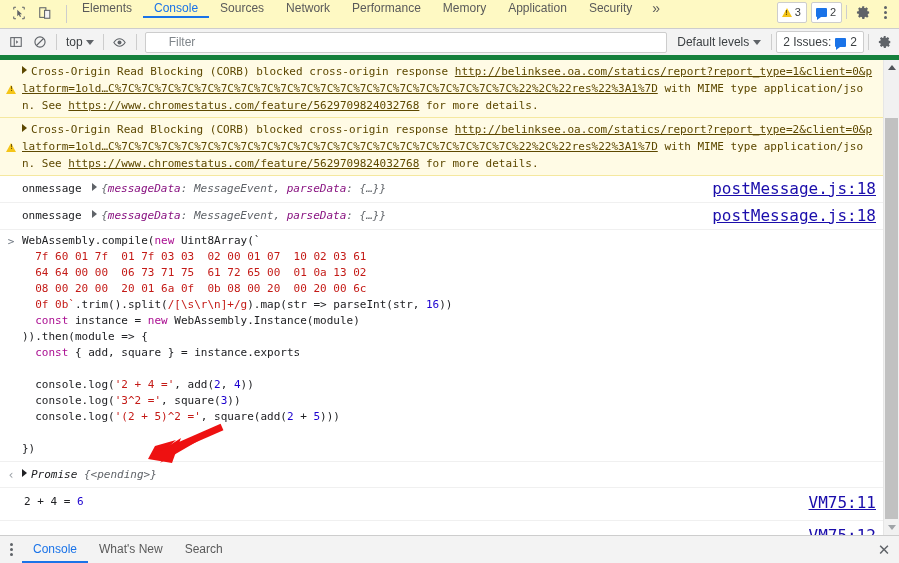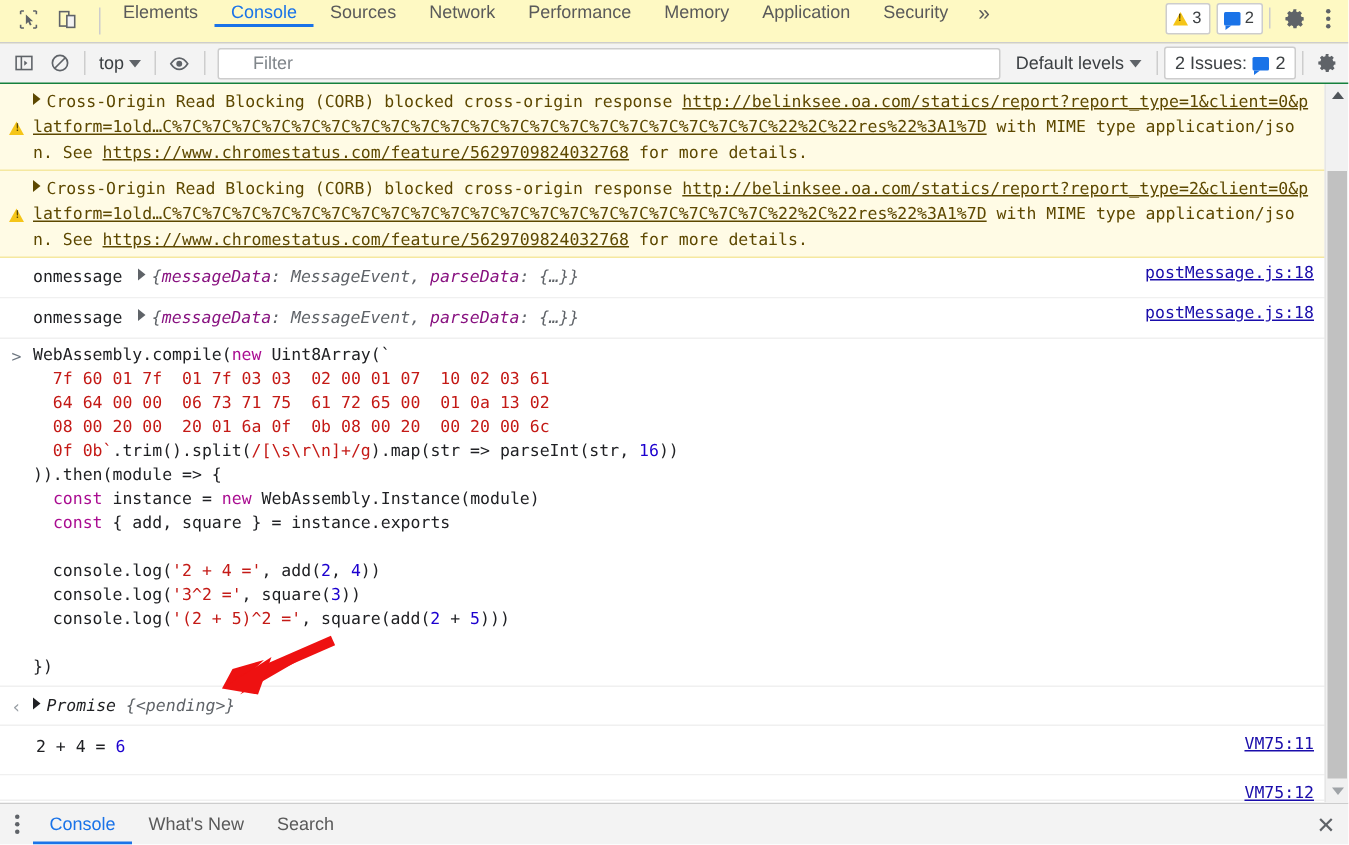--- a/index.html
+++ b/index.html
@@ -143,21 +143,21 @@
     cursor: pointer;
   }
   .kebab i { width: 3px; height: 3px; background: #5f6368; border-radius: 50%; display:block;}
 
   
   .filterbar {
     height: 26px;
     min-height: 26px;
     display: flex;
     align-items: center;
-    border-bottom: 1px solid #15803d;
+    border-bottom: 5px solid #15803d;
     background: #f3f3f3;
     padding: 0 2px 0 4px;
   }
   .fb-btn {
     width: 24px; height: 24px;
     display: flex; align-items: center; justify-content: center;
     cursor: pointer;
   }
   .ctx-select {
     display: flex; align-items: center;
@@ -278,21 +278,21 @@
     align-items: flex-start;
   }
   .row.log .content { color: #202124; }
   .srclink {
     position: absolute;
     right: 8px;
     top: 3px;
     color: #1a0dab;
     text-decoration: underline;
     font-family: "DejaVu Sans Mono", monospace;
-    font-size: 11px;
+    font-size: 16px;
     cursor: pointer;
     white-space: nowrap;
   }
   .objpreview {
     color: #5f6368;
     font-style: italic;
   }
   .objpreview .k { color: #881280; font-style: italic; }
 
   
@@ -604,22 +604,22 @@
       <div class="row input">
         <div class="gutter">
           <span class="prompt-arrow">&gt;</span>
         </div>
         <div class="content" style="padding-left:0;">
           <div class="code">WebAssembly.compile(<span class="kw">new</span> Uint8Array(`</div>
           <div class="code hex" style="color:#c41a16;">  7f 60 01 7f  01 7f 03 03  02 00 01 07  10 02 03 61</div>
           <div class="code hex" style="color:#c41a16;">  64 64 00 00  06 73 71 75  61 72 65 00  01 0a 13 02</div>
           <div class="code hex" style="color:#c41a16;">  08 00 20 00  20 01 6a 0f  0b 08 00 20  00 20 00 6c</div>
           <div class="code"><span class="hex">  0f 0b`</span>.trim().split(<span class="re">/[\s\r\n]+/g</span>).map(str =&gt; parseInt(str, <span class="num">16</span>))</div>
+          <div class="code">  <span class="kw">const</span> instance = <span class="kw">new</span> WebAssembly.Instance(module)</div>
           <div class="code">)).then(module =&gt; {</div>
-          <div class="code">  <span class="kw">const</span> instance = <span class="kw">new</span> WebAssembly.Instance(module)</div>
           <div class="code">  <span class="kw">const</span> { add, square } = instance.exports</div>
           <div class="code">&nbsp;</div>
           <div class="code">  console.log(<span class="str">'2 + 4 ='</span>, add(<span class="num">2</span>, <span class="num">4</span>))</div>
           <div class="code">  console.log(<span class="str">'3^2 ='</span>, square(<span class="num">3</span>))</div>
           <div class="code">  console.log(<span class="str">'(2 + 5)^2 ='</span>, square(add(<span class="num">2</span> + <span class="num">5</span>)))</div>
           <div class="code">&nbsp;</div>
           <div class="code">})</div>
         </div>
       </div>
 

